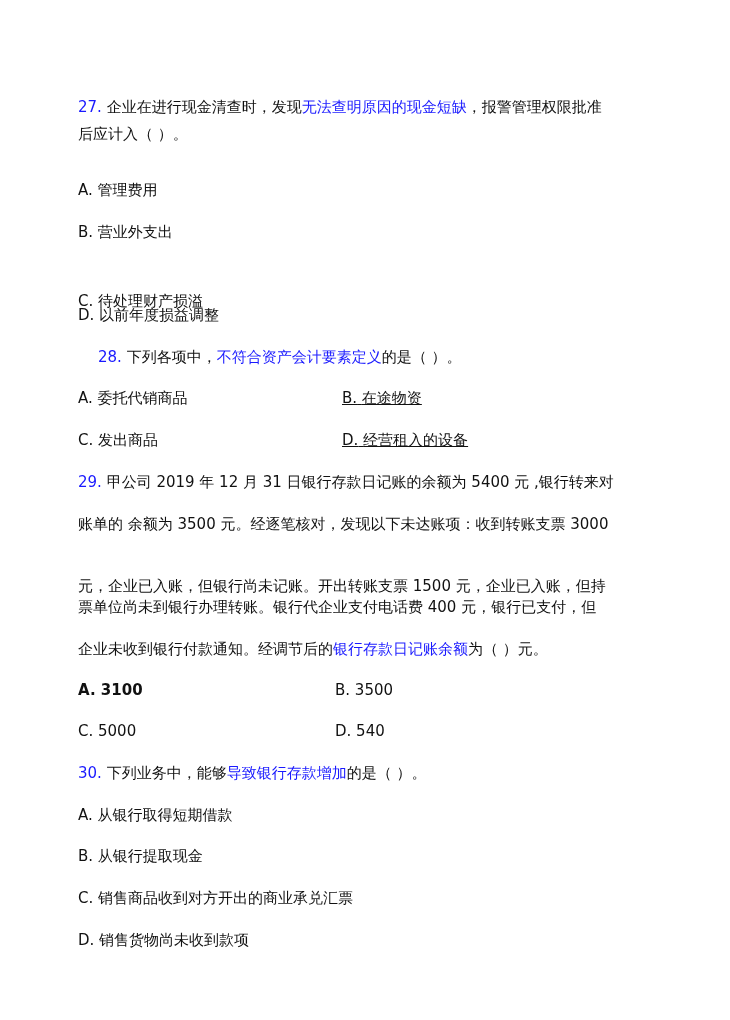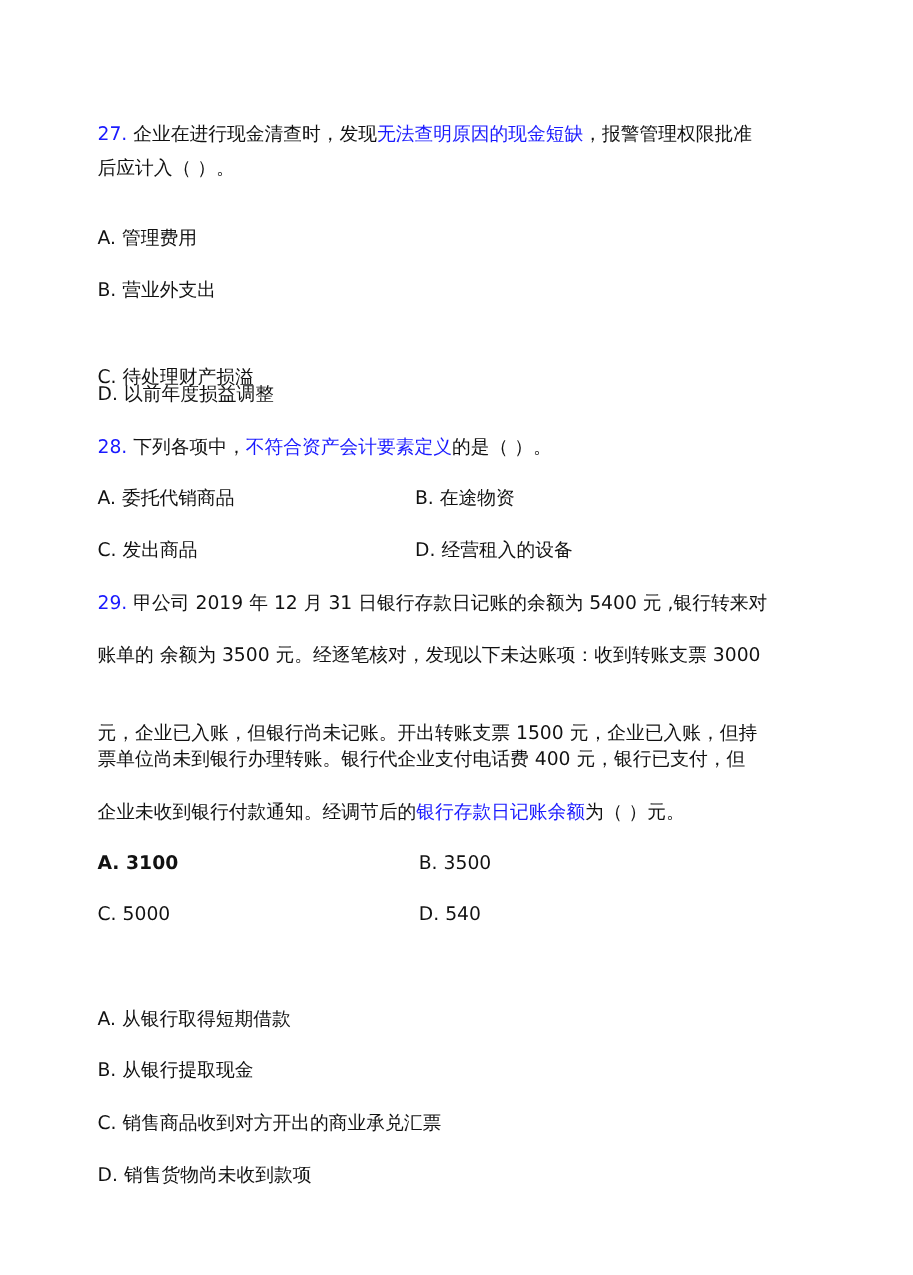--- a/index.html
+++ b/index.html
@@ -26,21 +26,21 @@
     }
     .line {
       position: absolute;
       left: 78px;
       white-space: nowrap;
       line-height: 20px;
       height: 20px;
     }
     .num { color: #1a1aff; }
     .hl { color: #1a1aff; }
-    .opt-right { left: 332px; }
+    .opt-right { left: 342px; text-decoration: underline; }
     .opt-right2 { left: 335px; }
   </style>
 </head>
 <body>
 
 <div class="page">
 
   <div class="line" style="top:97px;">
     <span class="num">27.</span><span> 企业在进行现金清查时，发现</span><span class="hl">无法查明原因的现金短缺</span><span>，报警管理权限批准</span>
   </div>
@@ -51,21 +51,21 @@
   <div class="line" style="top:222px;">
     <span>B.</span>&nbsp;<span>营业外支出</span>
   </div>
   <div class="line" style="top:264px;margin-top:27px;">
     <span>C.</span>&nbsp;<span>待处理财产损溢</span>
   </div>
   <div class="line" style="top:305px;">
     <span>D.</span>&nbsp;<span>以前年度损益调整</span>
   </div>
 
-  <div class="line" style="top:347px;">
+  <div class="line" style="top:347px;margin-left:20px;">
     <span class="num">28.</span><span> 下列各项中，</span><span class="hl">不符合资产会计要素定义</span><span>的是（ ）。</span>
   </div>
   <div class="line" style="top:388px;">
     <span>A.</span>&nbsp;<span>委托代销商品</span>
   </div>
   <div class="line opt-right" style="top:388px;">
     <span>B.</span>&nbsp;<span>在途物资</span>
   </div>
   <div class="line" style="top:430px;">
     <span>C.</span>&nbsp;<span>发出商品</span>
@@ -89,20 +89,23 @@
   <div class="line opt-right2" style="top:680px;">
     <span>B.</span> <span>3500</span>
   </div>
   <div class="line" style="top:721px;">
     <span>C.</span> <span>5000</span>
   </div>
   <div class="line opt-right2" style="top:721px;">
     <span>D.</span> <span>540</span>
   </div>
 
+  <div class="line" style="top:763px;">
+    <span class="num">30.</span><span> 下列业务中，能够</span><span class="hl">导致银行存款增加</span><span>的是（ ）。</span>
+  </div>
   <div class="line" style="top:805px;">
     <span>A.</span>&nbsp;<span>从银行取得短期借款</span>
   </div>
   <div class="line" style="top:846px;">
     <span>B.</span>&nbsp;<span>从银行提取现金</span>
   </div>
   <div class="line" style="top:930px;">
     <span>D.</span>&nbsp;<span>销售货物尚未收到款项</span>
   </div>
   <div class="line" style="top:888px;">

